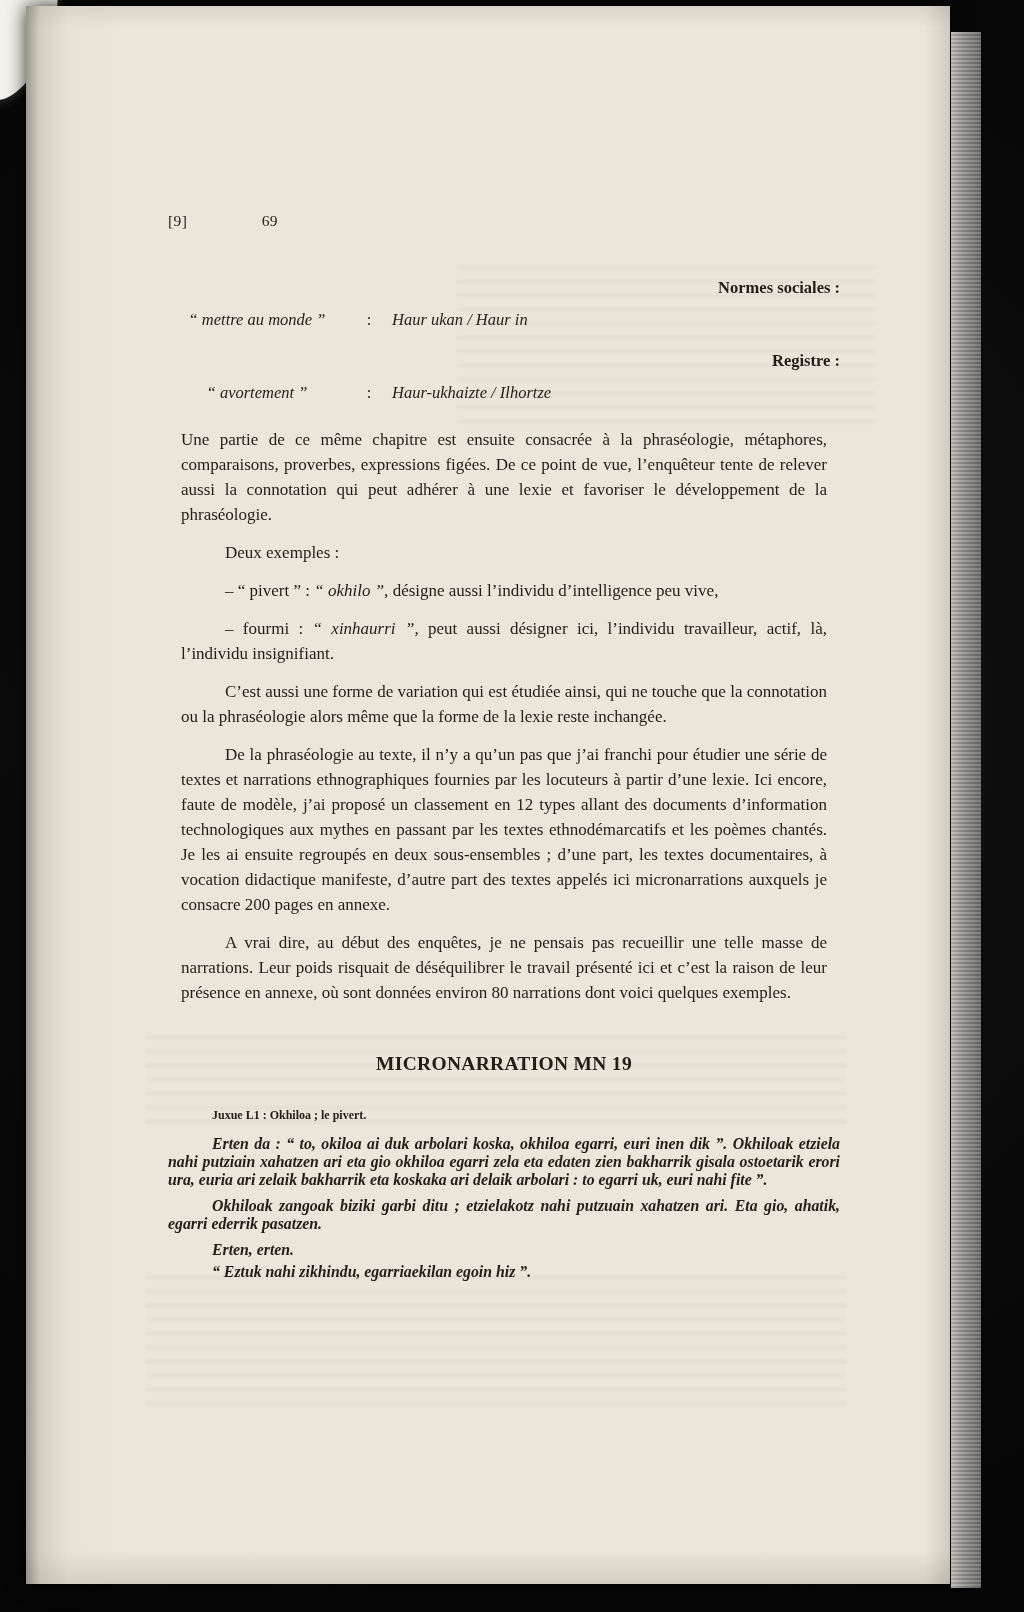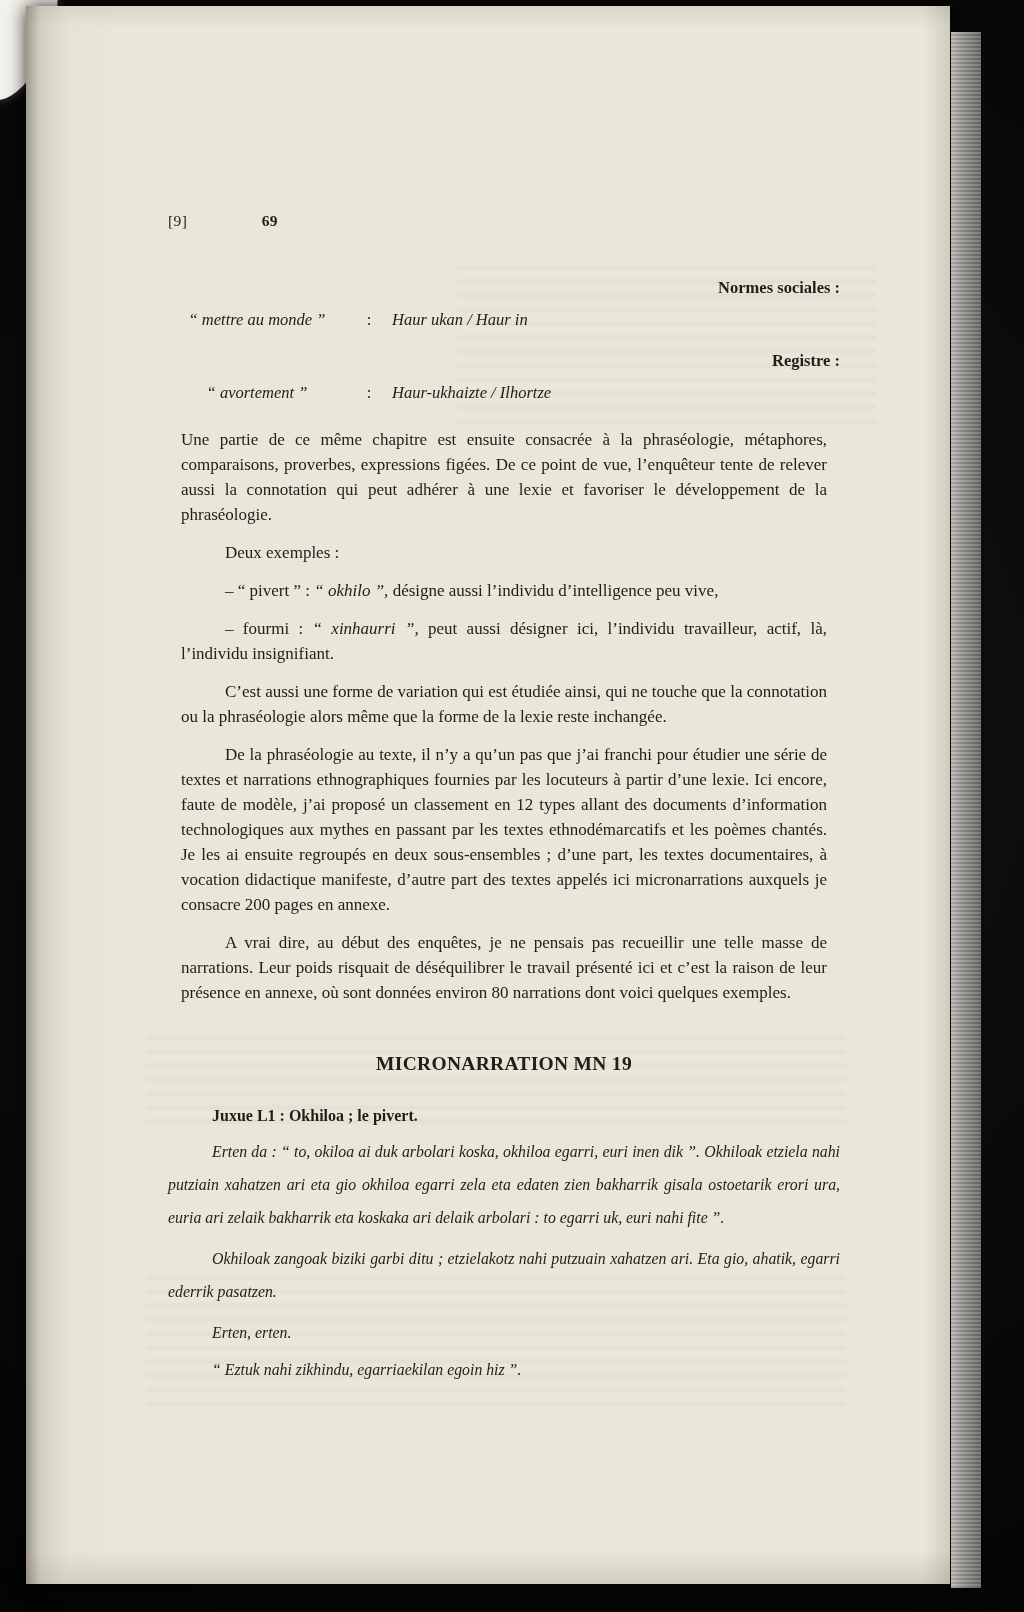--- a/index.html
+++ b/index.html
@@ -45,45 +45,45 @@
     font-size: 17px; line-height: 25px;
     text-align: justify;
   }
   .hdr {
     display: flex; align-items: baseline;
     font-size: 15.5px; letter-spacing: 0.4px;
     margin-bottom: 42px; text-align: left;
   }
   .hdr .bracket { width: 70px; }
   .hdr .title { flex: 1; text-align: center; }
-  .hdr .pageno { width: 40px; text-align: right; font-weight: bold; }
+  .hdr .pageno { width: 40px; text-align: right; }
   .entry-label {
     font-weight: bold; font-size: 16.5px; margin: 0 0 7px 0; text-align: right;
   }
   .entry-row {
     display: flex; font-size: 16.5px; font-style: italic;
     margin: 0 0 16px 0; text-align: center;
   }
   .entry-row .t-term { width: 178px; }
   .entry-row .t-colon { width: 46px; font-style: normal; }
   .para { margin: 13px; }
   .indent { text-indent: 44px; }
   .first-para { margin-top: 22px; }
   .it { font-style: italic; }
   .mn-heading {
     text-align: center; font-weight: bold; font-size: 19.5px;
     letter-spacing: 0.3px; margin: 46px 0 28px 0;
   }
   .mn-subtitle {
-    font-weight: bold; font-size: 16px; text-indent: 44px;
+    font-weight: bold; font-size: 12px; text-indent: 44px;
     margin: 0 0 8px 0; text-align: left; line-height: 23px;
   }
   .mn-para {
-    font-style: italic; font-size: 15.8px; line-height: 33px;
-    margin: 0 0 8px 0; text-indent: 44px;
+    font-style: italic; font-size: 15.8px; line-height: 18px;
+    margin: 0 0 8px 0; text-indent: 44px; font-weight: bold;
   }
   .mn-para.tight { margin-bottom: 4px; }
 </style>
 </head>
 <body>
 
 <div class="backdrop"></div>
 <div class="corner-sliver"></div>
 
 <div class="page">

